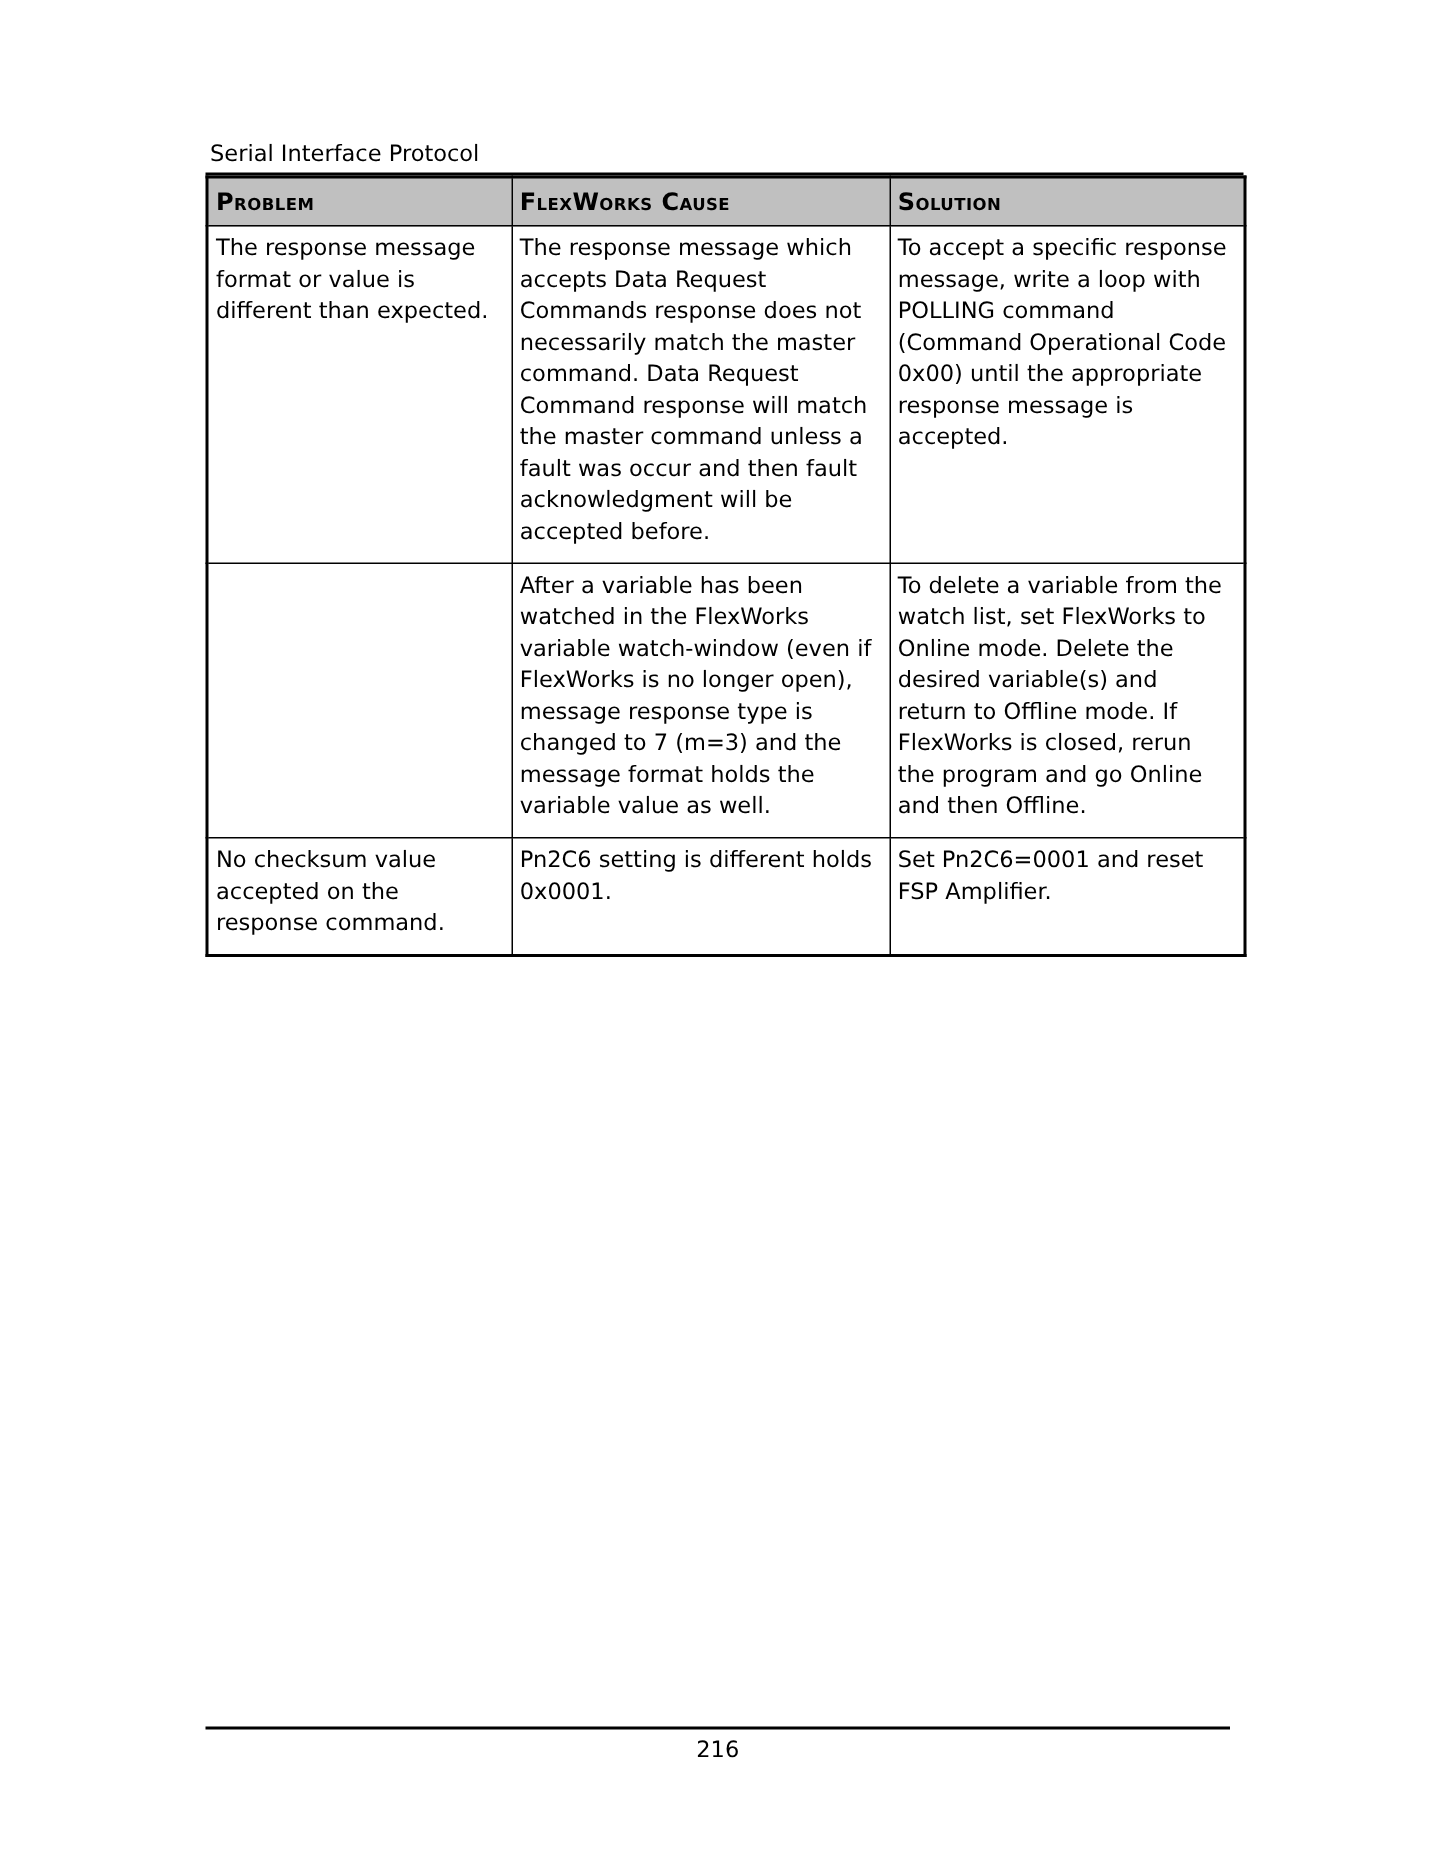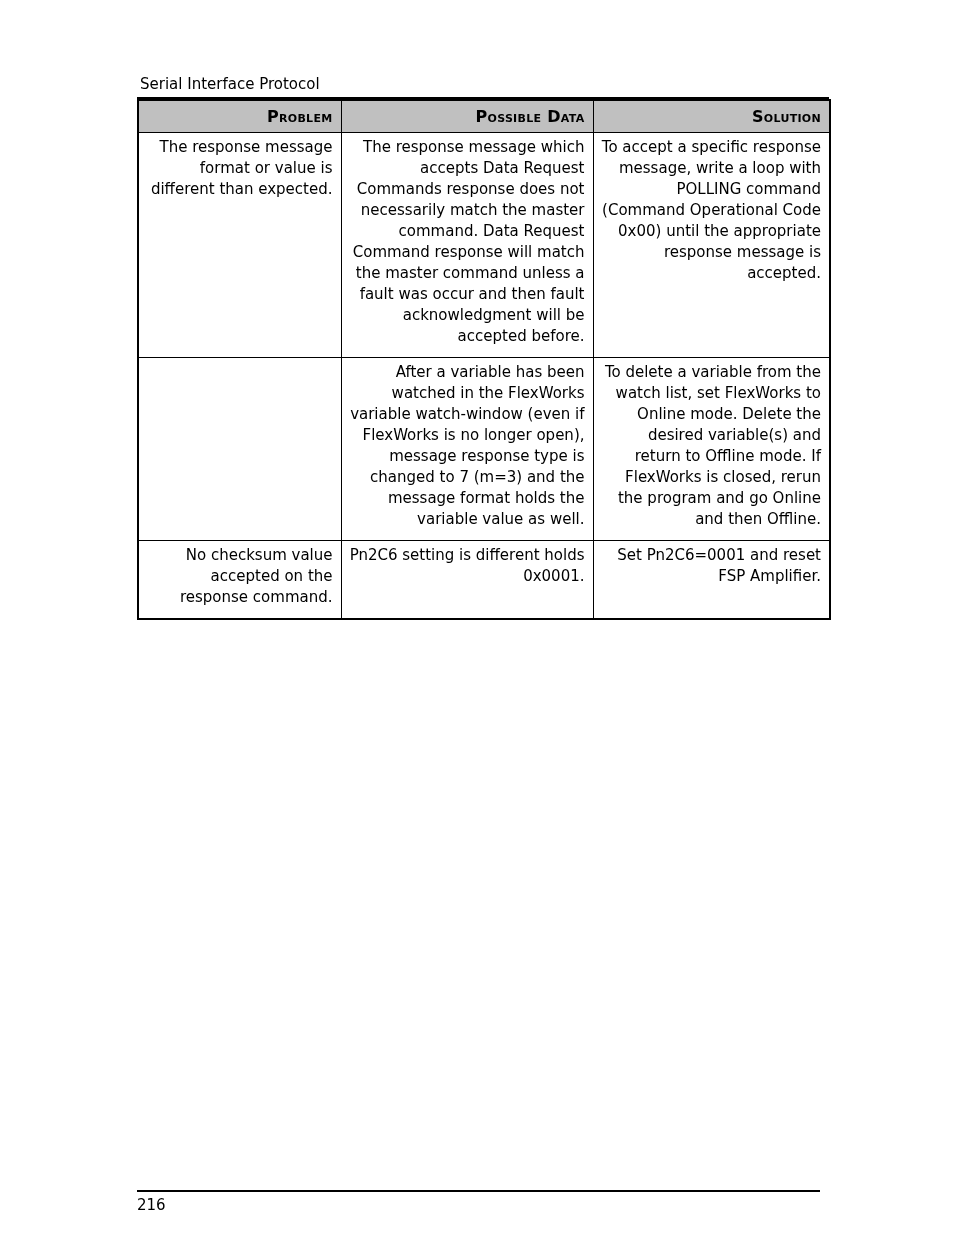--- a/index.html
+++ b/index.html
@@ -8,21 +8,21 @@
     width: 954px;
     height: 1235px;
     position: relative;
     overflow: hidden;
     font-family: "DejaVu Sans", sans-serif;
     color: #000000;
   }
   .page {
     position: absolute;
     left: 137px;
-    top: 76px;
+    top: 94px;
     width: 692px;
   }
   .running-header {
     font-size: 15px;
     line-height: 17px;
     padding: 0 0 4px 3px;
     border-bottom: 2px solid #000000;
   }
   .section-title {
     margin: 17px 0 11px 3px;
@@ -36,41 +36,41 @@
     table-layout: fixed;
     border-collapse: collapse;
     border: 2px solid #000000;
   }
   col.col-problem  { width: 203px; }
   col.col-cause    { width: 252px; }
   col.col-solution { width: 237px; }
   .ts-table th, .ts-table td {
     border: 1px solid #000000;
     vertical-align: top;
-    text-align: right;
+    text-align: left;
     font-size: 15px;
     line-height: 21px;
     padding: 4px 8px 10px 5px;
     word-wrap: break-word;
   }
   .ts-table th {
     background: #c0c0c0;
     font-weight: bold;
     font-variant: small-caps;
     font-size: 16px;
     letter-spacing: 0.3px;
     padding: 5px 8px 5px 5px;
   }
   .page-footer {
     position: absolute;
     left: 137px;
     top: 1151px;
     width: 683px;
     border-top: 2px solid #000000;
-    margin-top: 39px;
+    text-align: center;
   }
   .page-number {
     display: inline-block;
     margin-top: 4px;
     font-size: 15px;
     line-height: 18px;
   }
 </style>
 </head>
 <body>
@@ -82,21 +82,21 @@
 
   <table class="ts-table">
     <colgroup>
       <col class="col-problem">
       <col class="col-cause">
       <col class="col-solution">
     </colgroup>
     <thead>
       <tr>
         <th>Problem</th>
-        <th>Possible Data</th>
+        <th>FlexWorks Cause</th>
         <th>Solution</th>
       </tr>
     </thead>
     <tbody>
         <tr>
           <td><span>The response message format or value is different than expected.</span></td>
           <td><span>The response message which accepts Data Request Commands response does not necessarily match the master command. Data Request Command response will match the master command unless a fault was occur and then fault acknowledgment will be accepted before.</span></td>
           <td><span>To accept a specific response message, write a loop with POLLING command (Command Operational Code 0x00) until the appropriate response message is accepted.</span></td>
         </tr>
         <tr>

